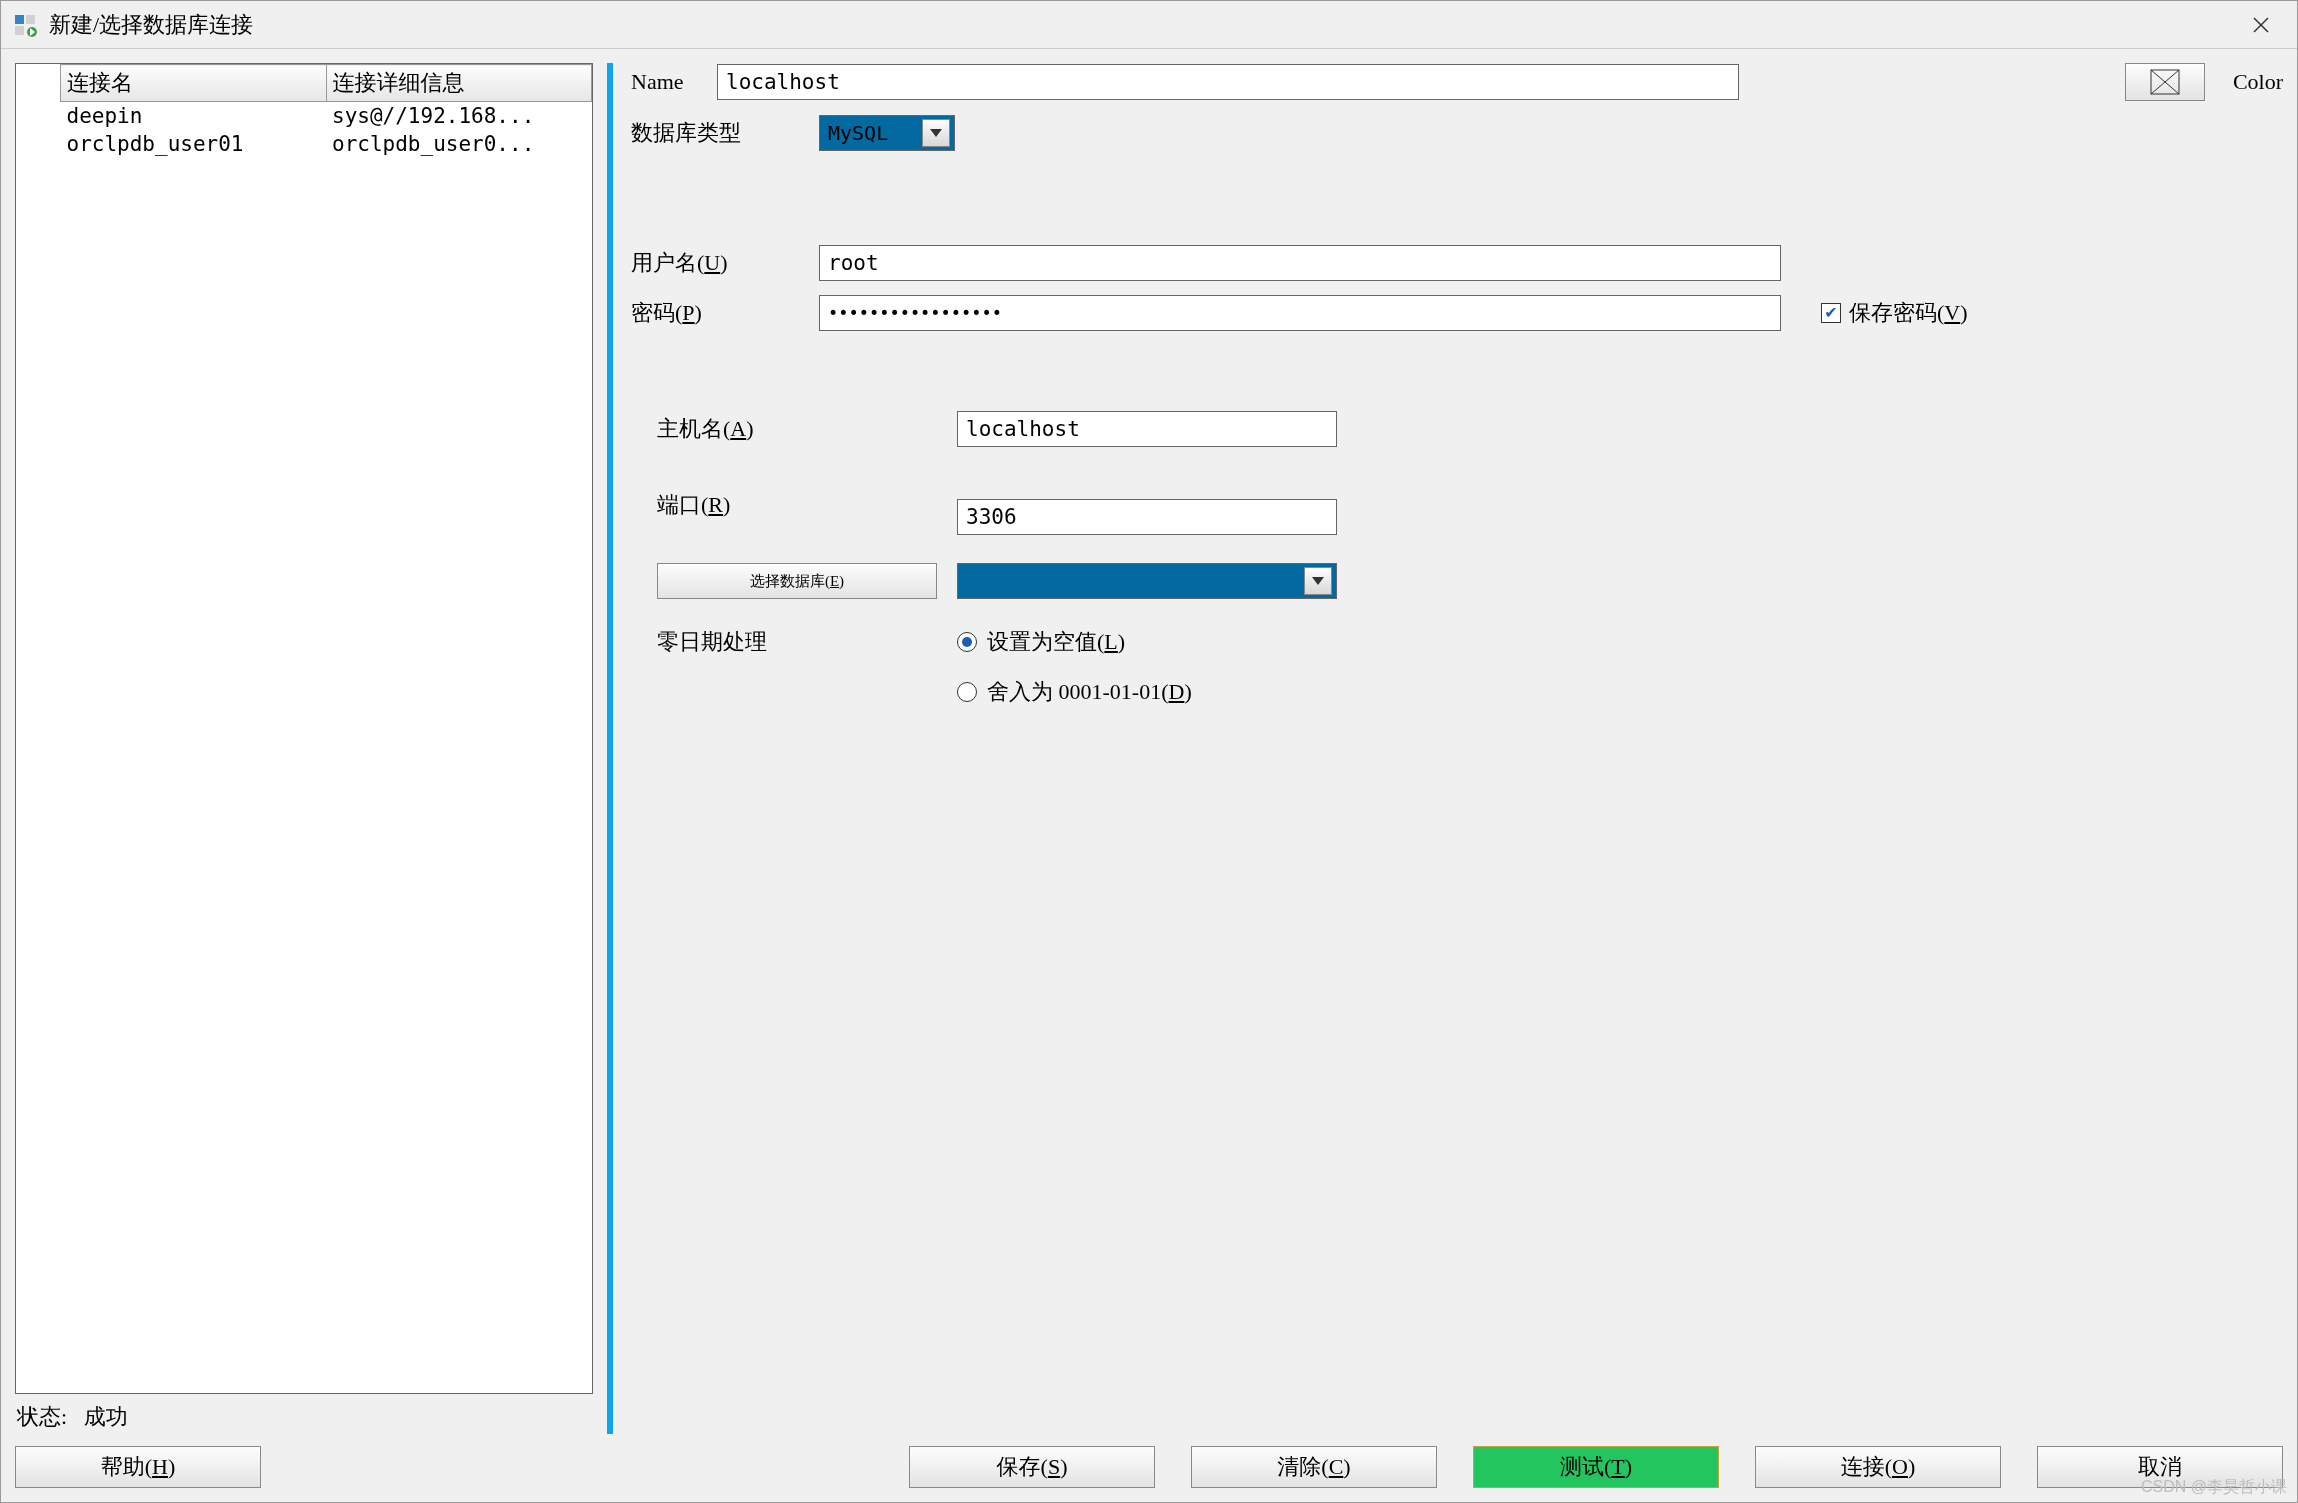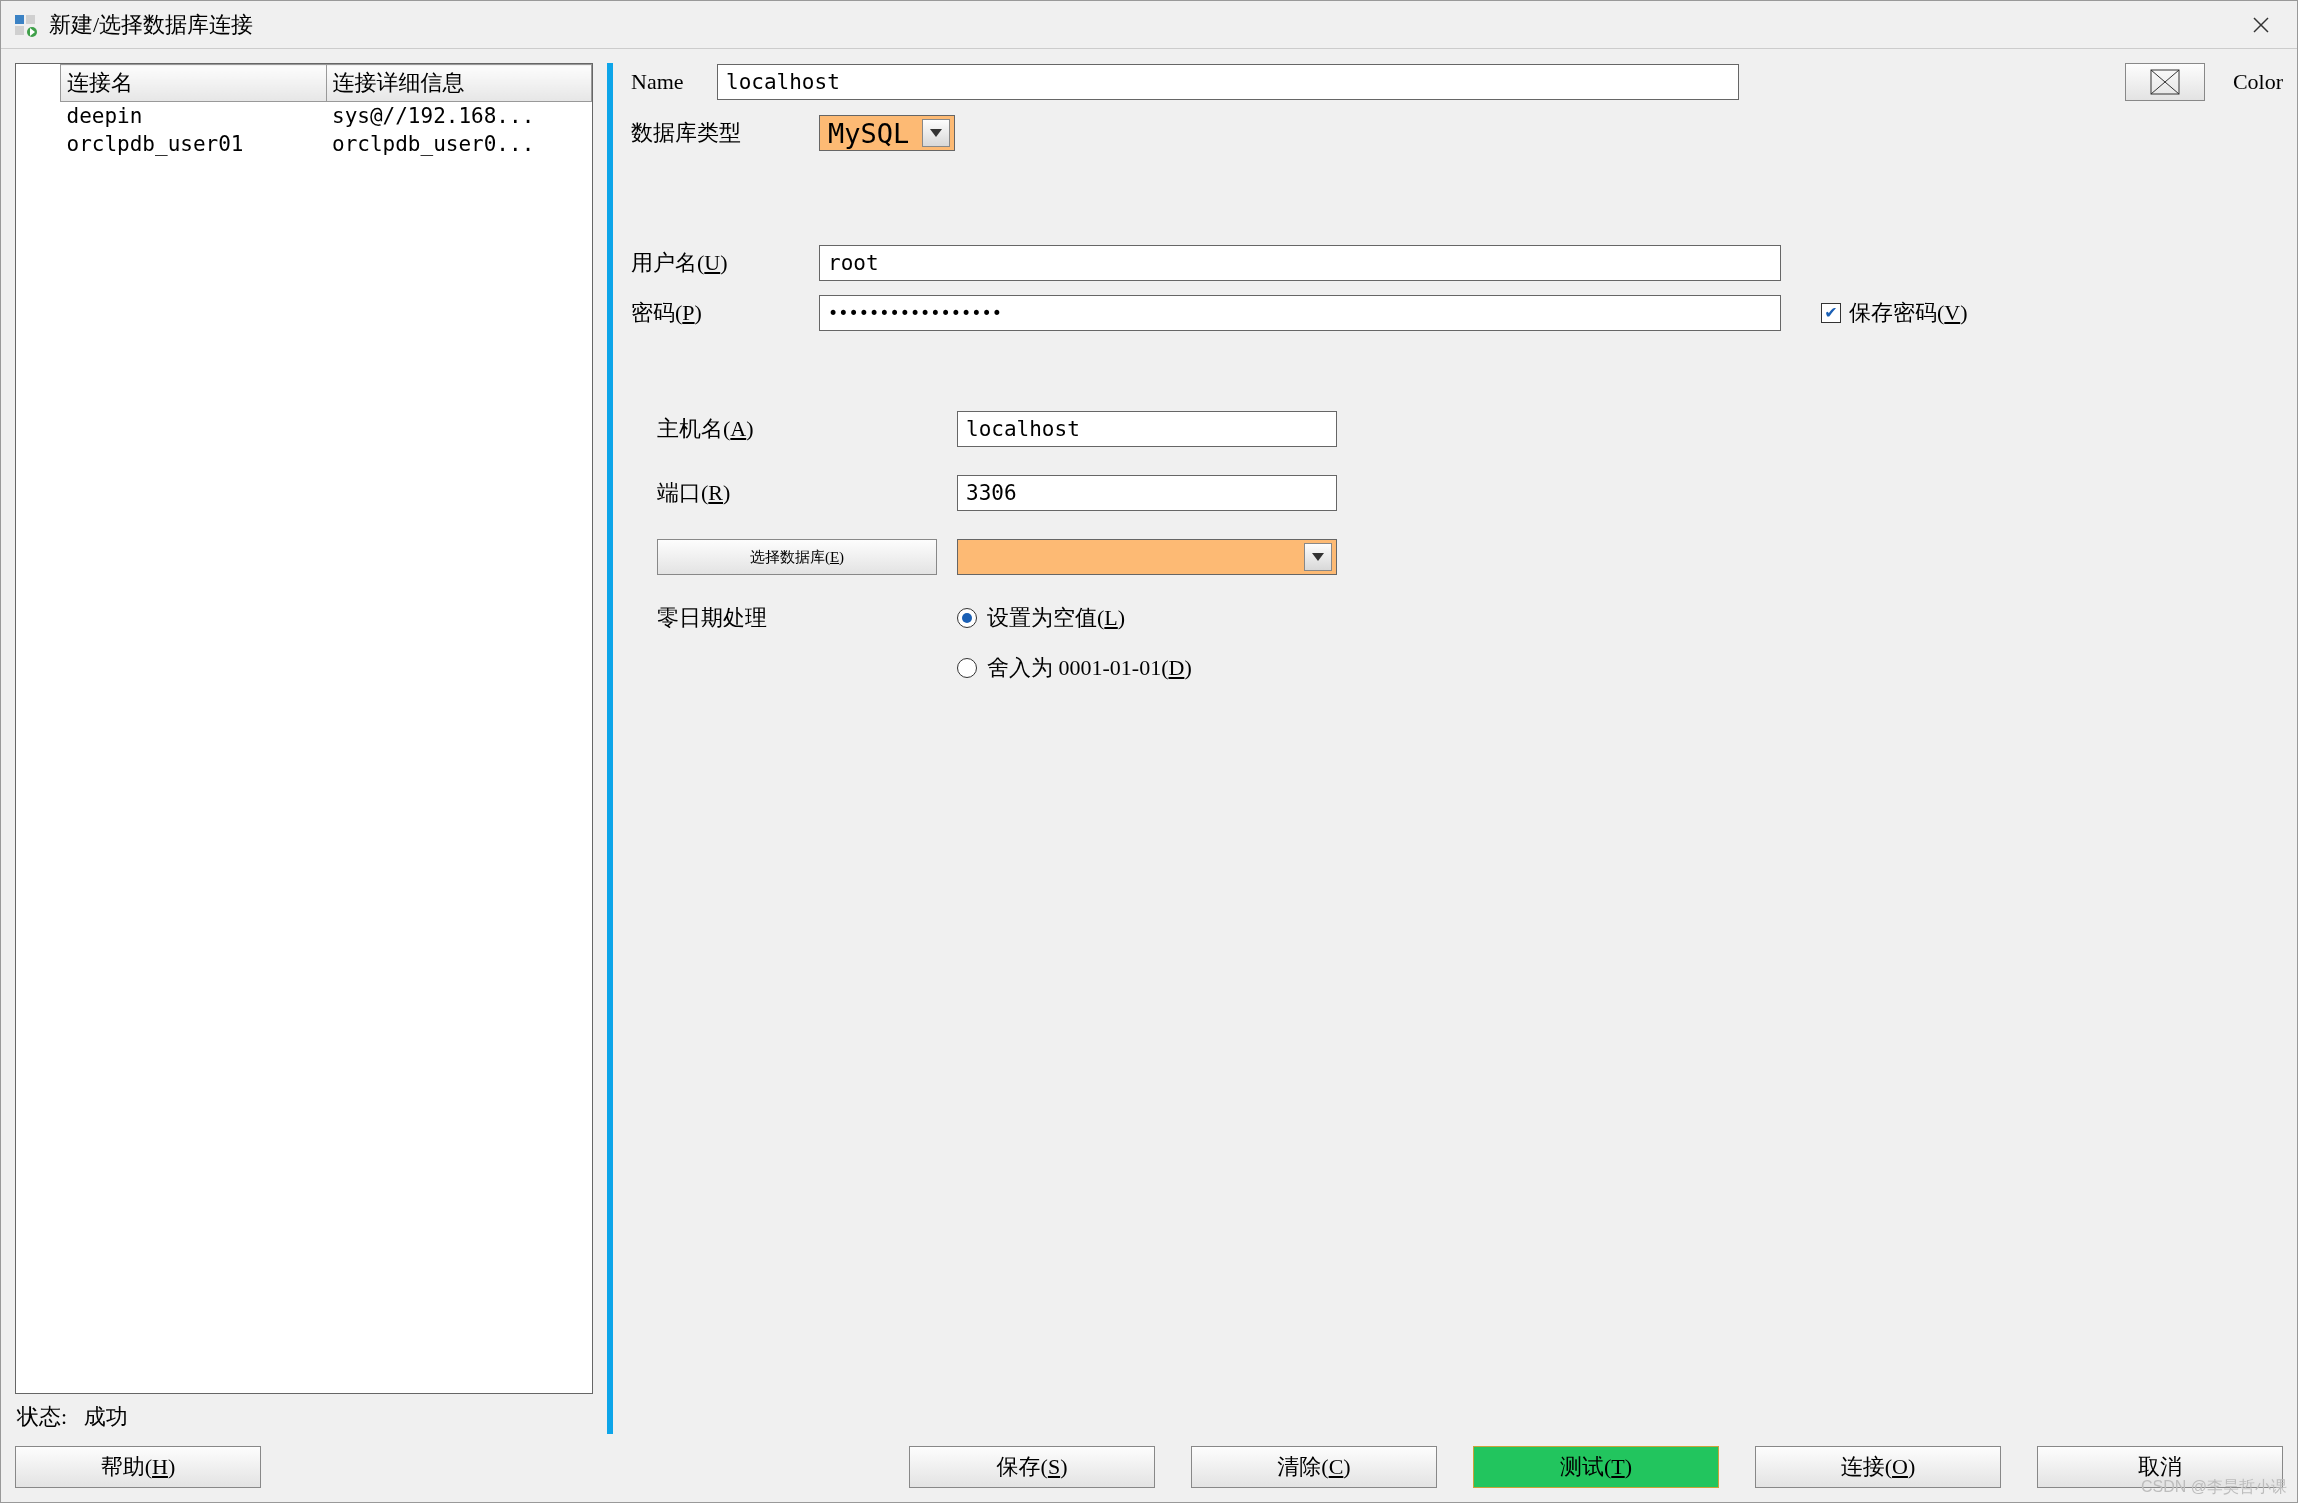--- a/index.html
+++ b/index.html
@@ -105,24 +105,24 @@
   .field {
     border:1px solid #666;
     background:#fff;
     height:36px;
     font-family:"NSimSun","SimSun",monospace;
     font-size:21px;
     padding:2px 8px;
   }
   .select {
     border:1px solid #666;
-    background:#fdba74;
+    background:#0369a1;
     height:36px;
     font-family:"NSimSun","SimSun",monospace;
-    font-size:27px;
+    font-size:20px;
     padding:2px 4px 2px 8px;
     display:flex;
     align-items:center;
   }
   .select .select-label { flex:1; }
   .select .caret-btn {
     width:28px;height:28px;
     border:1px solid #888;
     background:linear-gradient(#fdfdfd,#d8d8d8);
     display:flex;align-items:center;justify-content:center;
@@ -316,21 +316,21 @@
             <span class="label">
               <span>主机名(</span><span class="u">A</span><span>)</span>
             </span>
             <input class="field" style="width: 380px;" value="localhost">
           </div>
 
           <div class="row">
             <span class="label">
               <span>端口(</span><span class="u">R</span><span>)</span>
             </span>
-            <input class="field" style="width: 380px;" value="3306">
+            <input class="field" style="width: 380px; margin-top: 24px;" value="3306">
           </div>
 
           <div class="row">
             <span class="btn-std" style="width:280px">
               <span>选择数据库(</span>
                 <span class="u">E</span>
                 <span>)</span>
             </span>
             <div style="width:20px"></div>
             <div class="select" style="width:380px">

